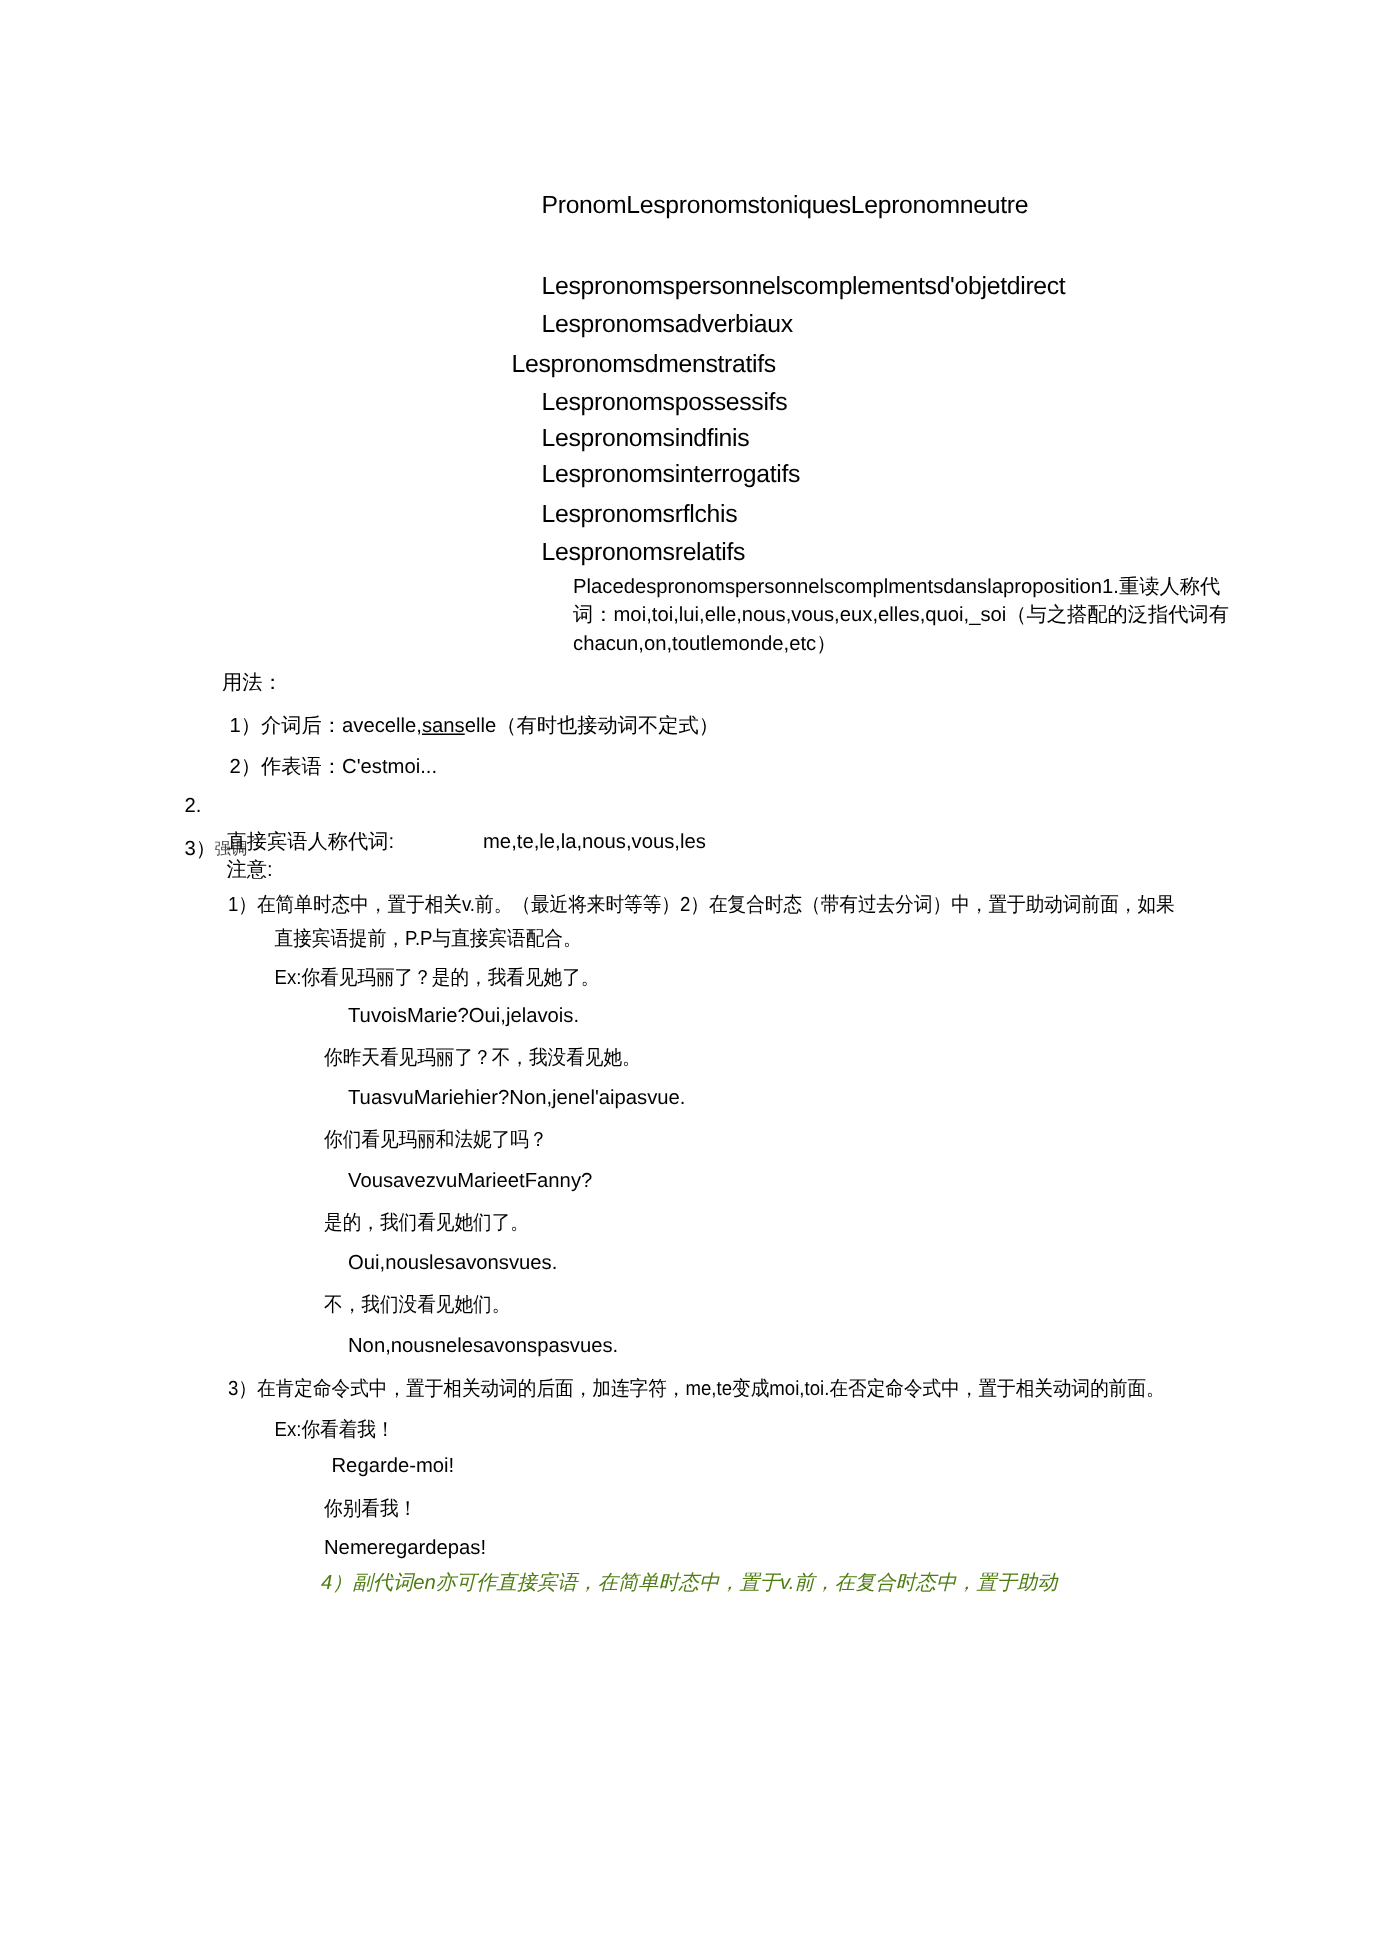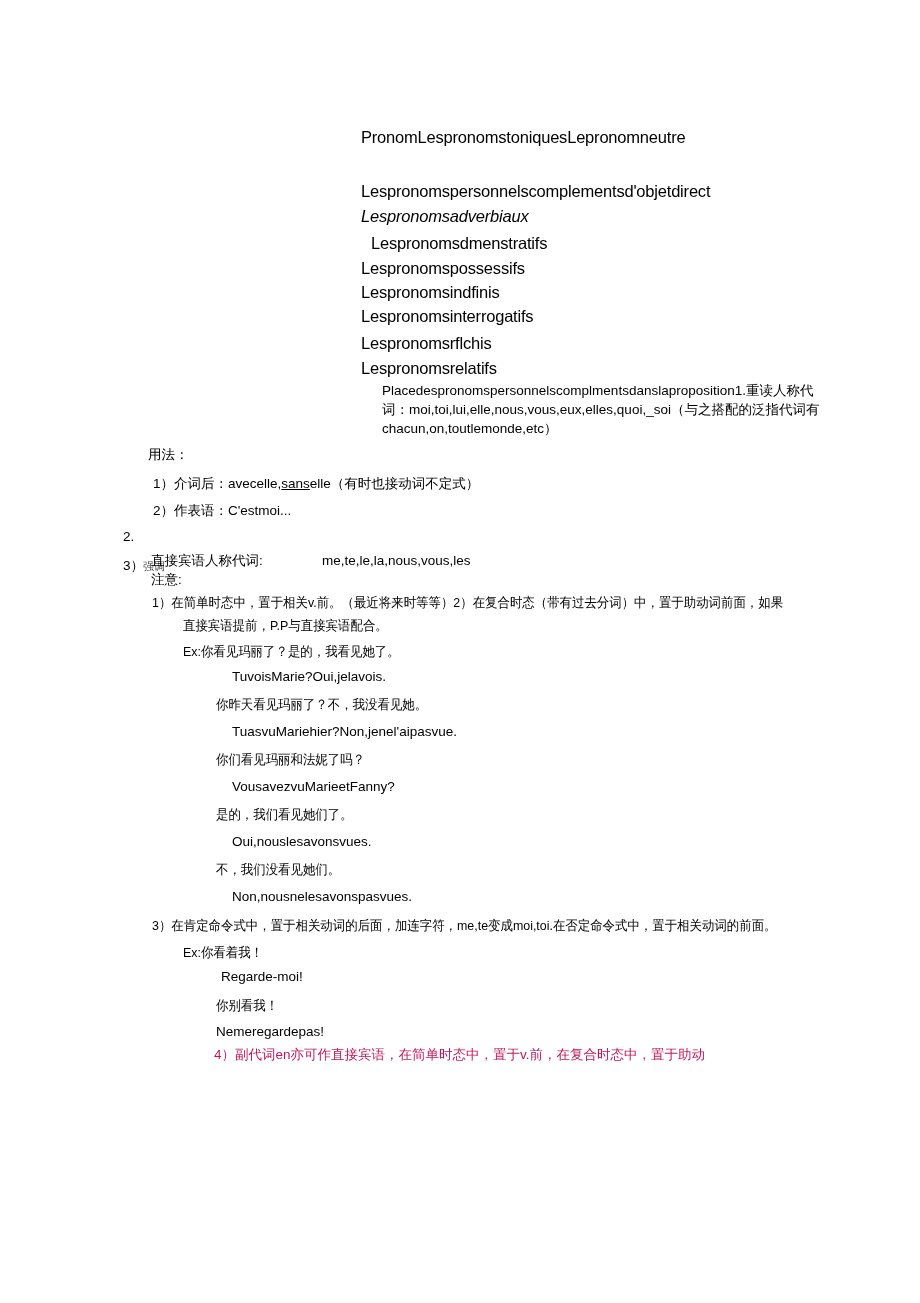--- a/index.html
+++ b/index.html
@@ -40,32 +40,33 @@
       transform-origin: left center;
     }
     .small-overlay {
       font-size: 11px;
       color: #444444;
     }
     .underline {
       text-decoration: underline;
     }
     .gray {
-      color: #be185d;
+      color: #4d7c0f;
+      font-style: italic;
     }
   </style>
 </head>
 <body>
 
 <div class="page">
 
   <div class="line toc" style="left:361px; top:129px;">PronomLespronomstoniquesLepronomneutre</div>
   <div class="line toc" style="left:361px; top:183px;">Lespronomspersonnelscomplementsd'objetdirect</div>
-  <div class="line toc" style="left:361px; top:208px;font-style:italic;">Lespronomsadverbiaux</div>
-  <div class="line toc" style="left:371px; top:235px;">Lespronomsdmenstratifs</div>
+  <div class="line toc" style="left:361px; top:208px;">Lespronomsadverbiaux</div>
+  <div class="line toc" style="left:341px; top:235px;">Lespronomsdmenstratifs</div>
   <div class="line toc" style="left:361px; top:260px;">Lespronomspossessifs</div>
   <div class="line toc" style="left:361px; top:284px;">Lespronomsindfinis</div>
   <div class="line toc" style="left:361px; top:308px;">Lespronomsinterrogatifs</div>
   <div class="line toc" style="left:361px; top:335px;">Lespronomsrflchis</div>
   <div class="line toc" style="left:361px; top:360px;">Lespronomsrelatifs</div>
 
   <div class="line body-text" style="left:382px; top:384px;">Placedespronomspersonnelscomplmentsdanslaproposition1.重读人称代</div>
   <div class="line body-text" style="left:382px; top:403px;">词：moi,toi,lui,elle,nous,vous,eux,elles,quoi,_soi（与之搭配的泛指代词有</div>
   <div class="line body-text" style="left:382px; top:422px;">chacun,on,toutlemonde,etc）</div>
 

